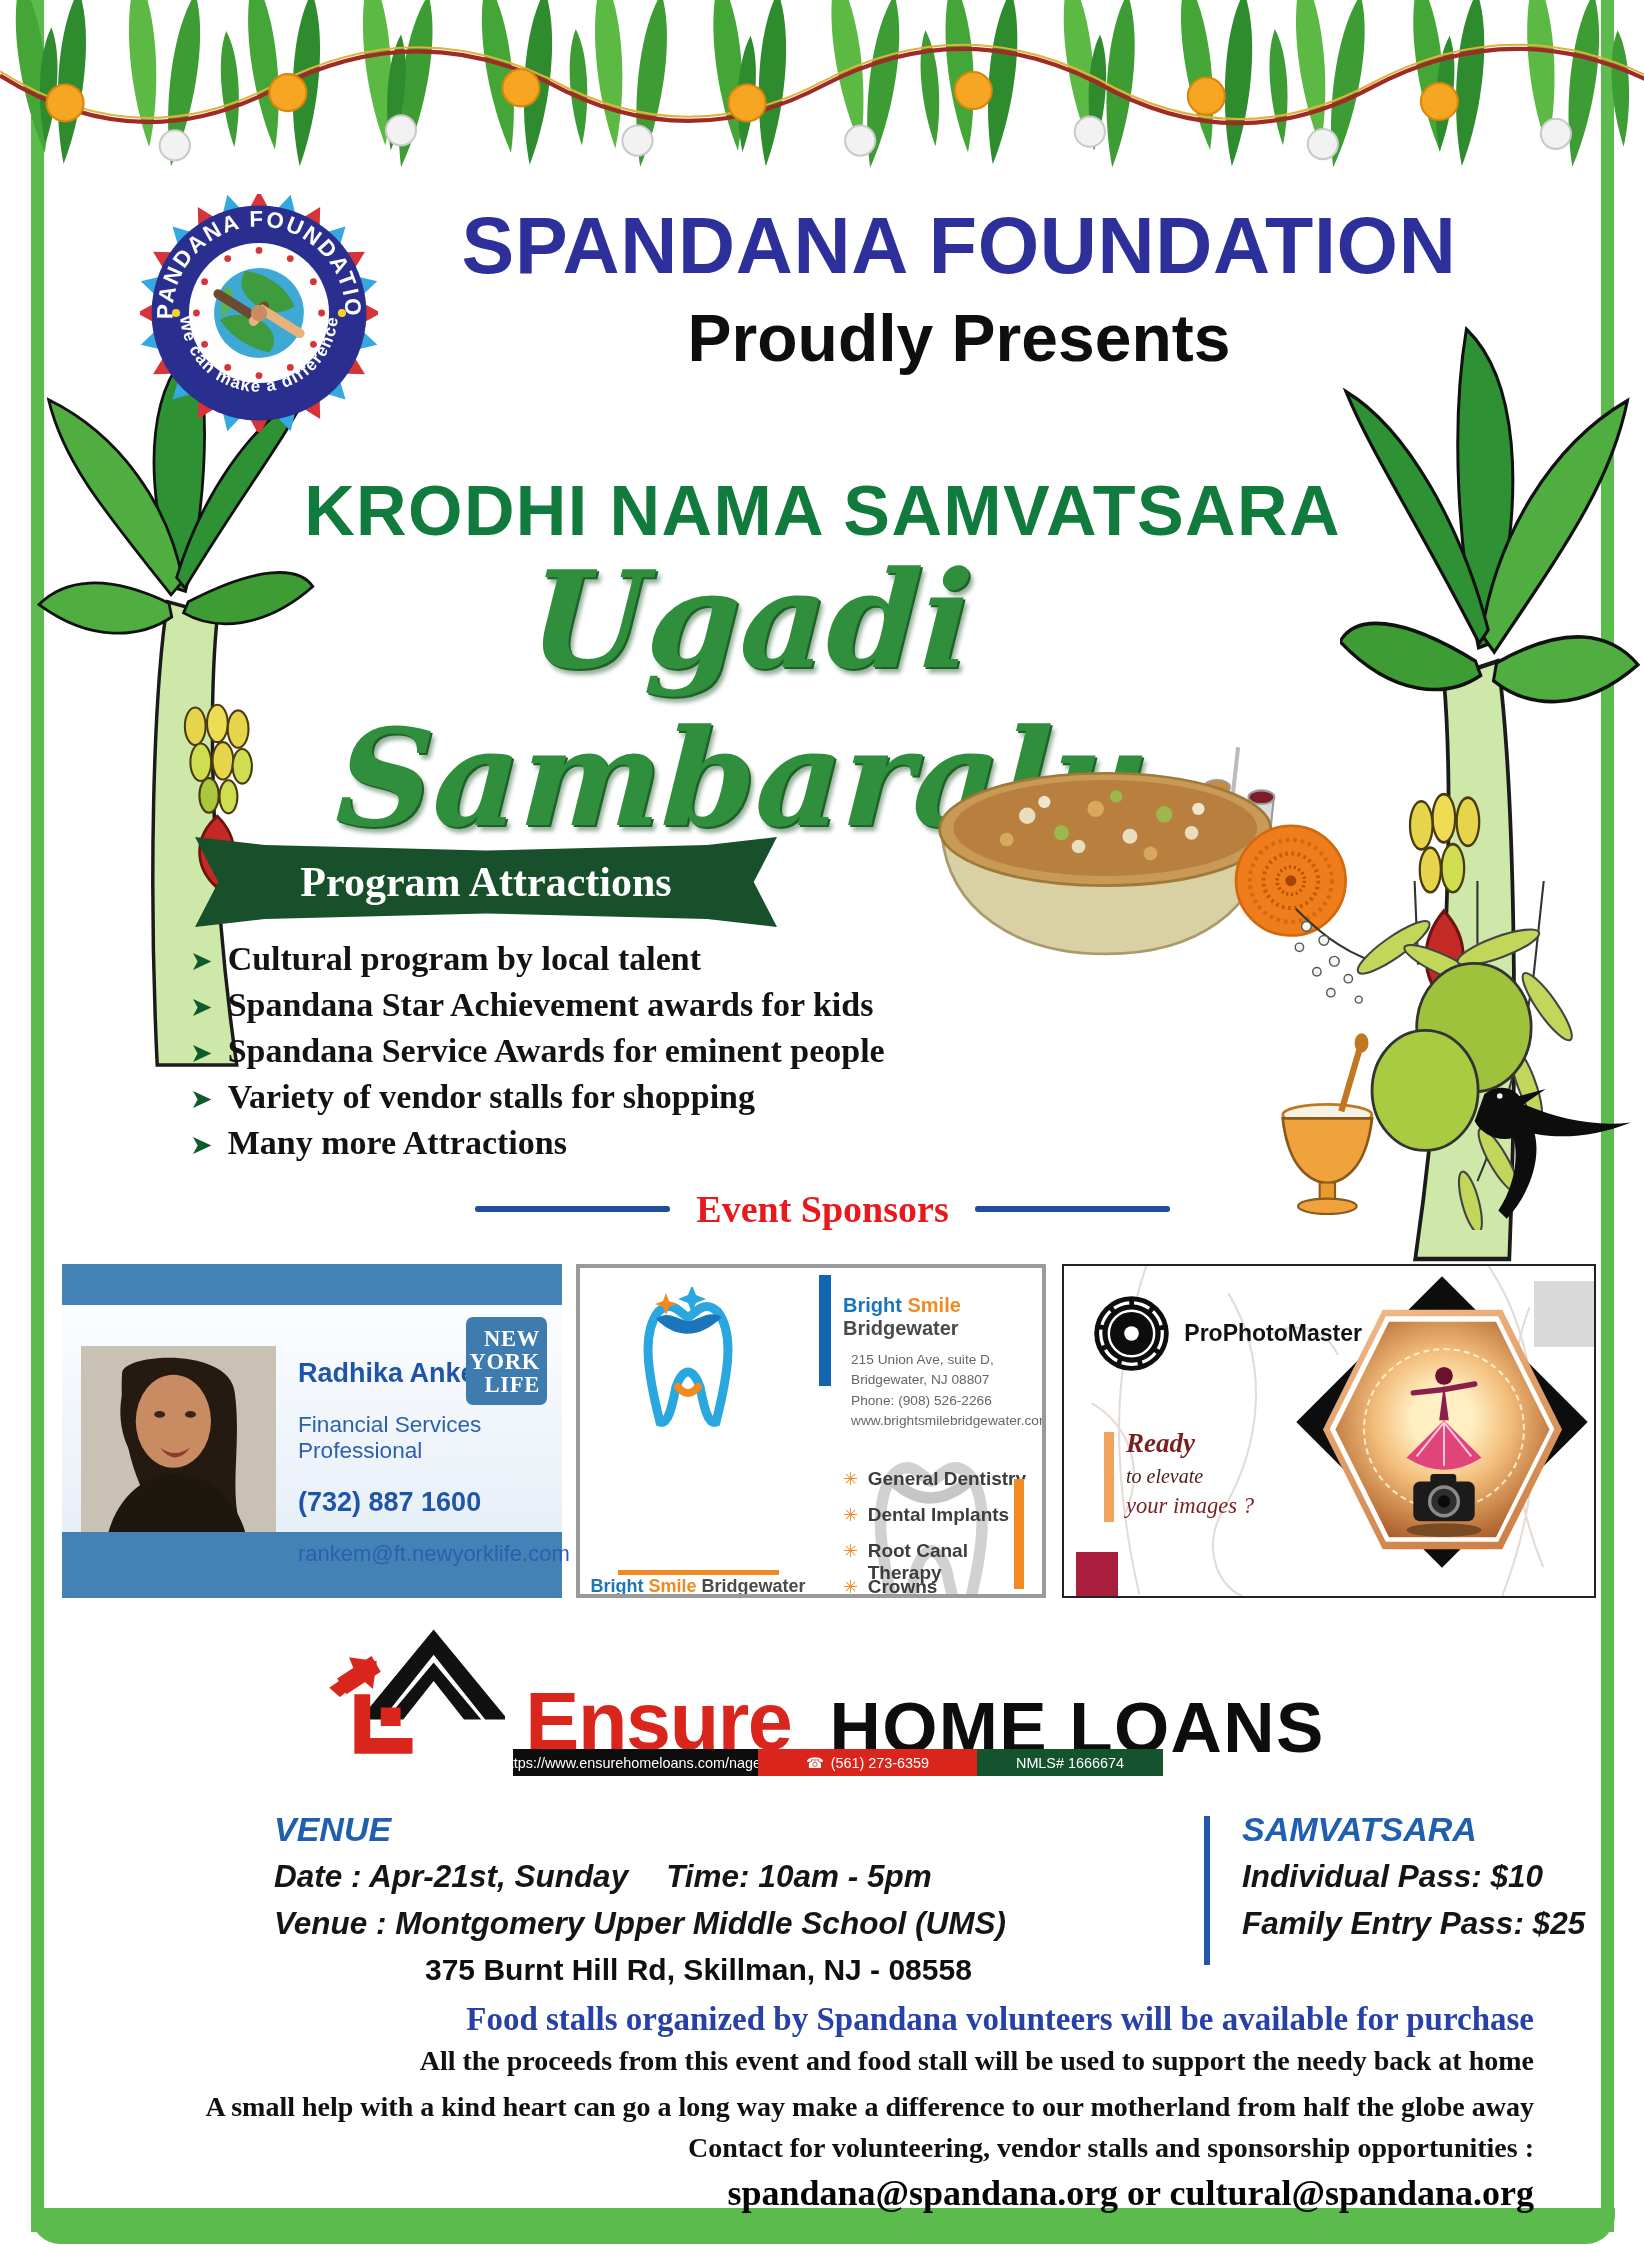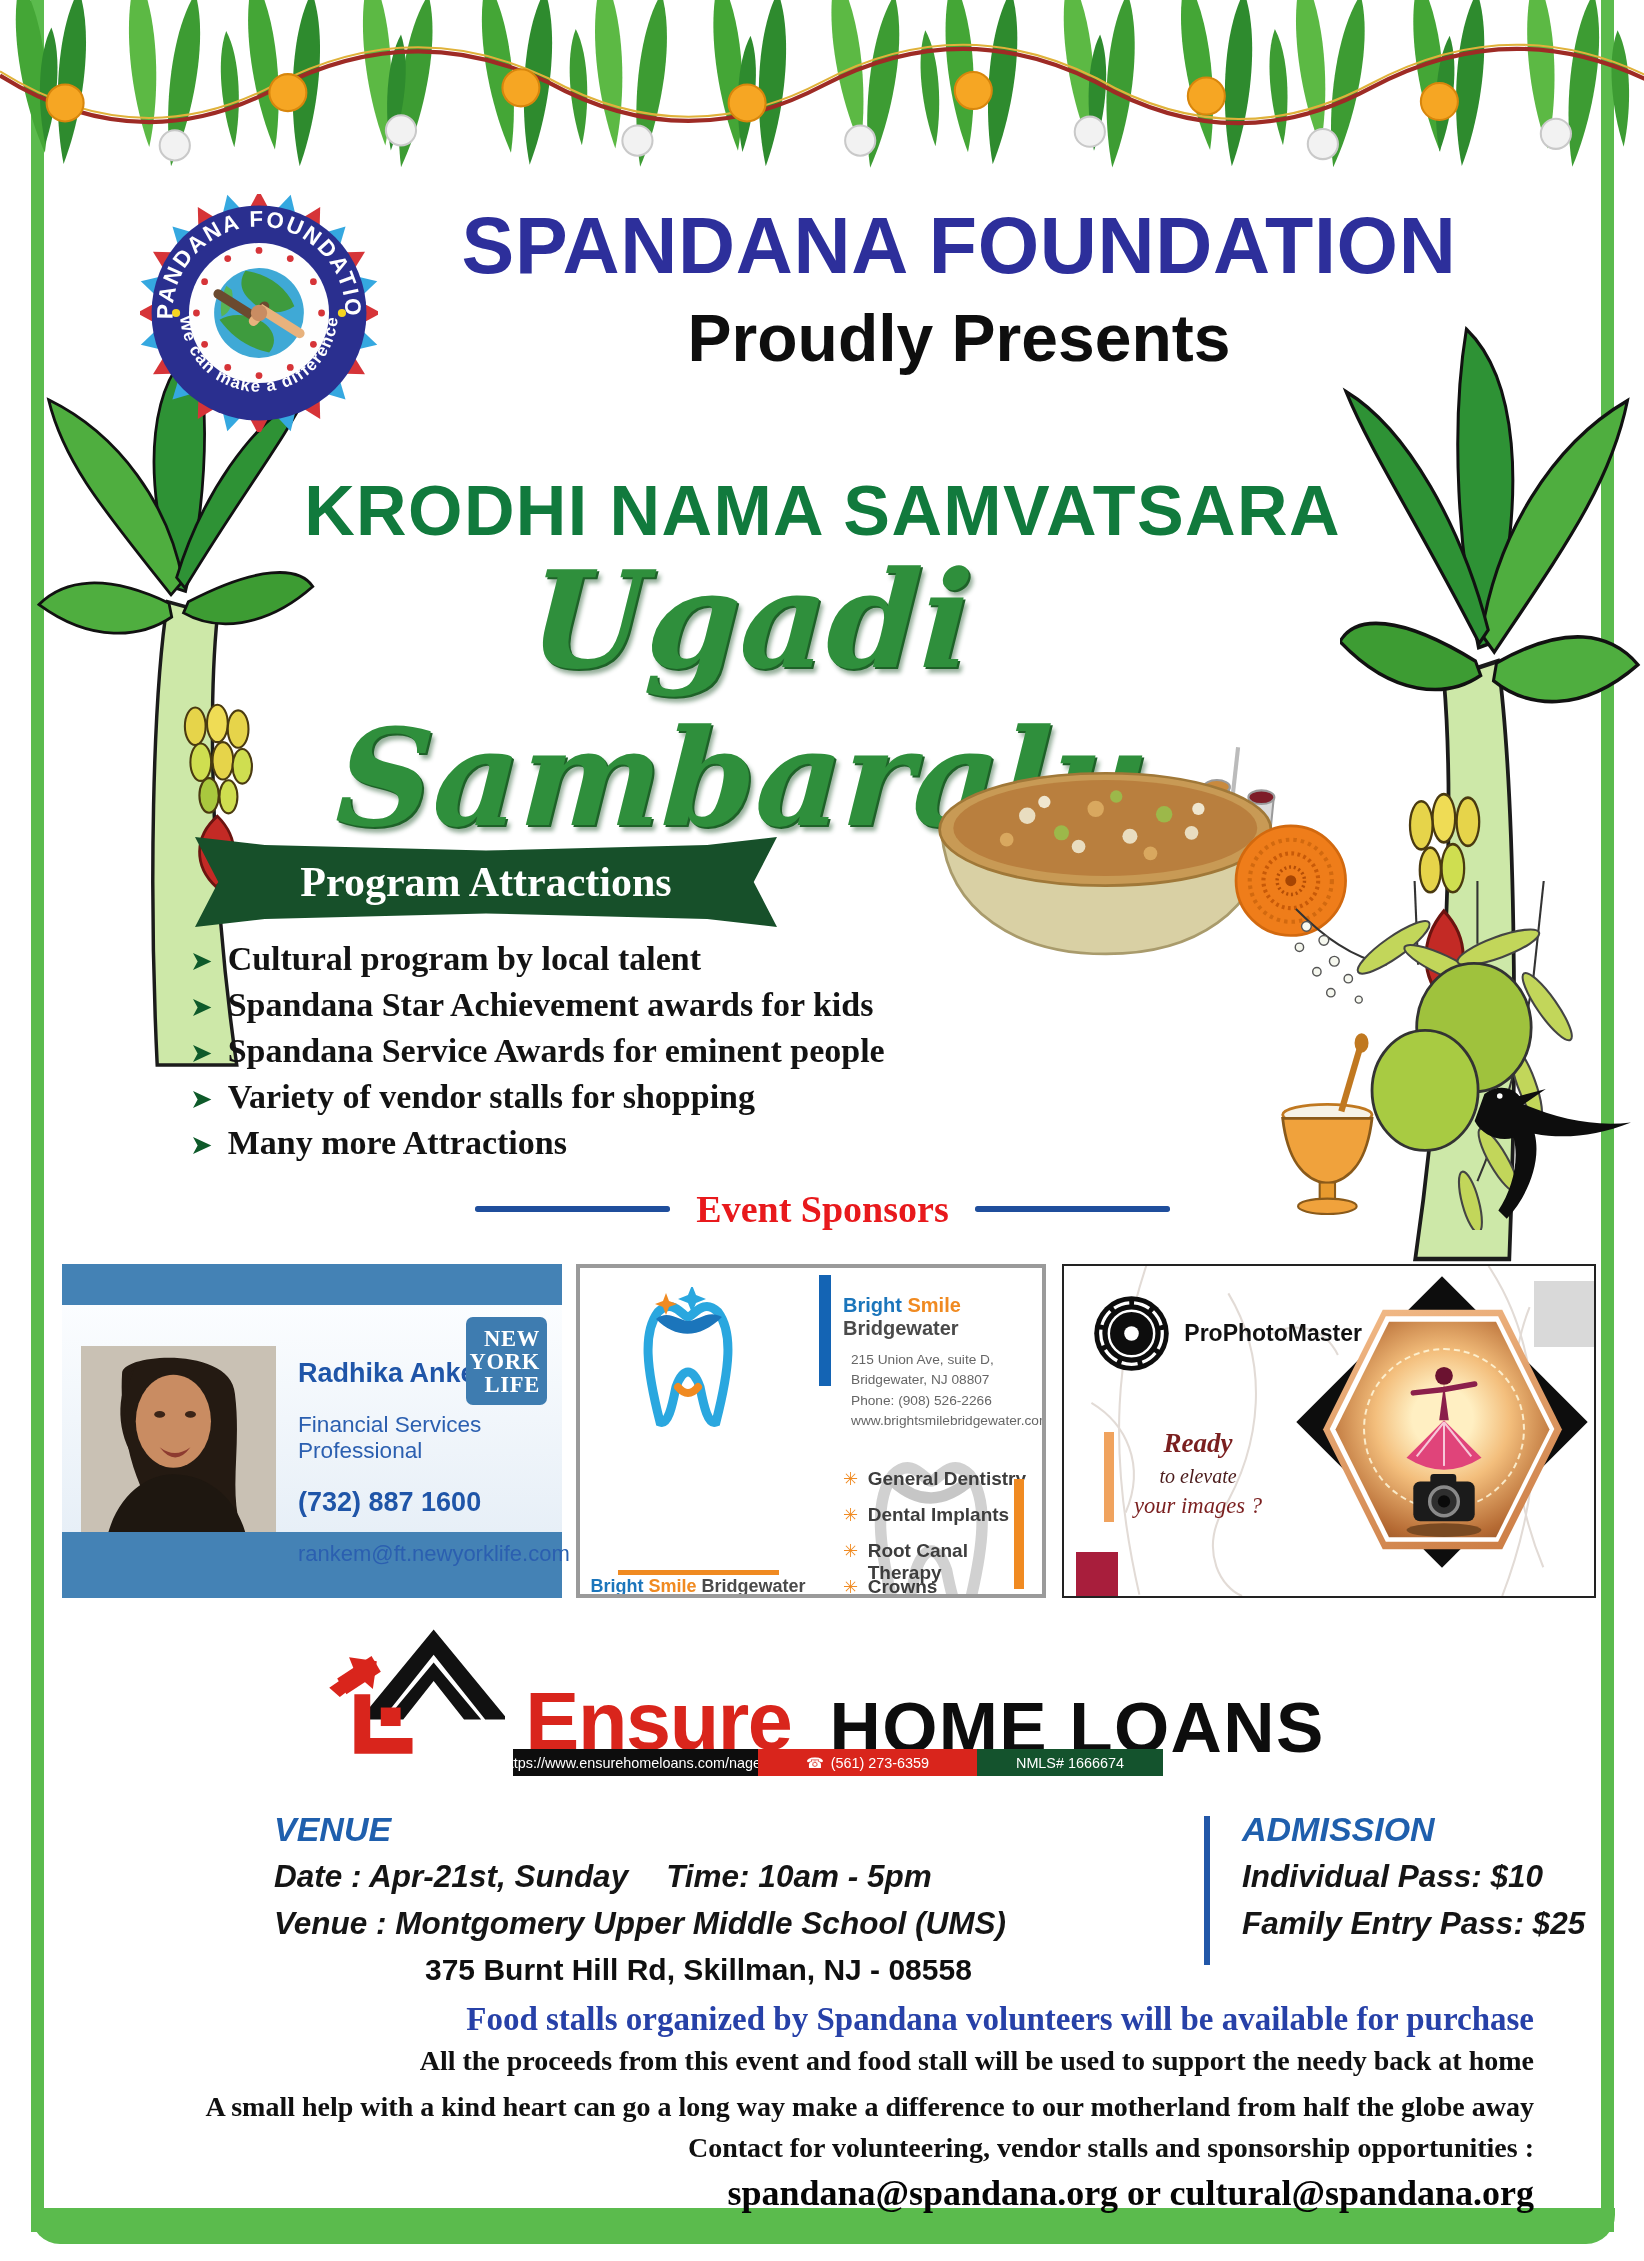--- a/index.html
+++ b/index.html
@@ -69,21 +69,21 @@
   #ppmGray{position:absolute;right:0;top:15px;width:60px;height:66px;background:#D9D9D9;}
   #ppmDiamond{position:absolute;left:275px;top:53px;width:206px;height:206px;background:#0d0d0d;transform:rotate(45deg);}
   .hex{clip-path:polygon(26% 3%,74% 3%,98% 50%,74% 97%,26% 97%,2% 50%);}
   #hexOuter{position:absolute;left:254px;top:36px;width:249px;height:255px;background:linear-gradient(160deg,#F4BE8C,#C9783F);}
   #hexWhite{position:absolute;left:261px;top:43px;width:234px;height:240px;background:#fff;}
   #hexInner{position:absolute;left:267px;top:49px;width:223px;height:229px;
             background:radial-gradient(circle at 50% 45%, #FFEFC2 0 18%, #F3BE7C 40%, #B56A33 72%, #6B3A1B 100%);}
   #mandala{position:absolute;left:299px;top:82px;width:158px;height:158px;border-radius:50%;
            border:2.1px dashed rgba(255,248,220,.85);}
   #readyBar{position:absolute;left:40px;top:166px;width:10.3px;height:90px;background:#F0A35E;}
-  #readyTxt{position:absolute;left:70px;top:162px;font-family:"Liberation Serif",serif;font-style:italic;text-align:center;}
+  #readyTxt{position:absolute;left:62px;top:162px;font-family:"Liberation Serif",serif;font-style:italic;}
   #readyTxt .r1{font-size:27px;font-weight:700;color:#7A1F1F;}
   #readyTxt .r2{font-size:20px;color:#4A1A1A;margin-top:5.5px;}
   #readyTxt .r3{font-size:22.6px;font-weight:400;color:#7A1F1F;margin-top:5.5px;}
   #ppmSquare{position:absolute;left:12.3px;bottom:0;width:42px;height:44px;background:#A81E3C;}
   
   #ensureRow{left:0;top:1614px;width:1645px;display:flex;align-items:flex-end;justify-content:center;gap:20px;}
   #ensureWordRed{font-size:81px;font-weight:800;color:#D9251C;letter-spacing:-1.4px;}
   #ensureWordBlk{font-size:71px;font-weight:700;color:#0d0d0d;margin-left:18px;letter-spacing:1.4px;}
   #ensureBar{left:513px;top:1749px;width:651px;height:27px;display:flex;color:#fff;font-size:14.4px;align-items:stretch;}
   #ensureBar .seg{display:flex;align-items:center;justify-content:center;gap:6.9px;white-space:nowrap;}
@@ -567,21 +567,21 @@
   </div>
 
   <div id="venueHead" class="abs ital">VENUE</div>
   <div id="dateLine" class="abs ital">
     <span>Date : Apr-21st, Sunday</span>
     <span>Time: 10am - 5pm</span>
   </div>
   <div id="venueLine" class="abs ital">Venue : Montgomery Upper Middle School (UMS)</div>
   <div id="addrLine" class="abs">375 Burnt Hill Rd, Skillman, NJ - 08558</div>
   <div id="vaDivider" class="abs"></div>
-  <div id="admHead" class="abs ital">ADMISSION</div>
+  <div id="admHead" class="abs ital">SAMVATSARA</div>
   <div id="admInd" class="abs ital">Individual Pass: $10</div>
   <div id="admFam" class="abs ital">Family Entry Pass: $25</div>
 
   <div id="foodLine" class="abs foot">Food stalls organized by Spandana volunteers will be available for purchase</div>
   <div id="proceedsLine" class="abs foot">All the proceeds from this event and food stall will be used to support the needy back at home</div>
   <div id="helpLine" class="abs foot">A small help with a kind heart can go a long way make a difference to our motherland from half the globe away</div>
   <div id="contactLine" class="abs foot">Contact for volunteering, vendor stalls and sponsorship opportunities :</div>
   <div id="emailLine" class="abs foot">spandana@spandana.org or cultural@spandana.org</div>
 
 </div>

